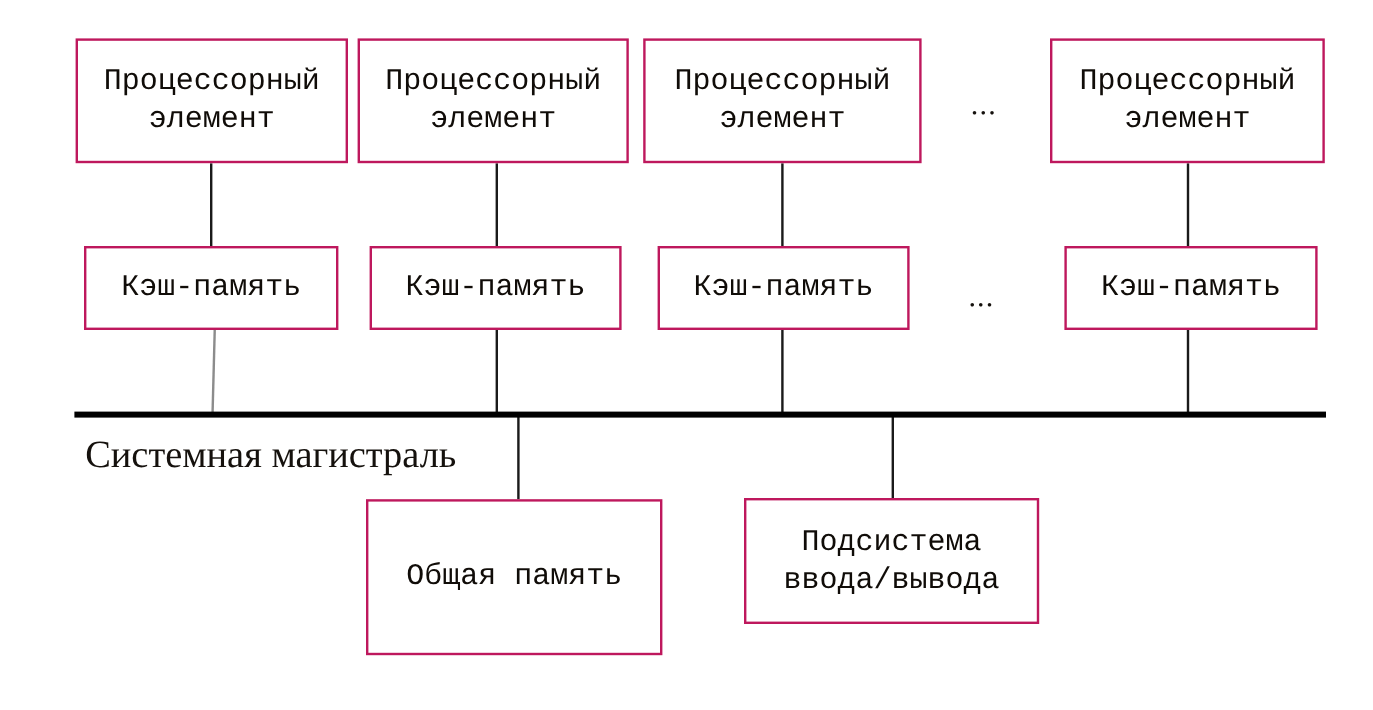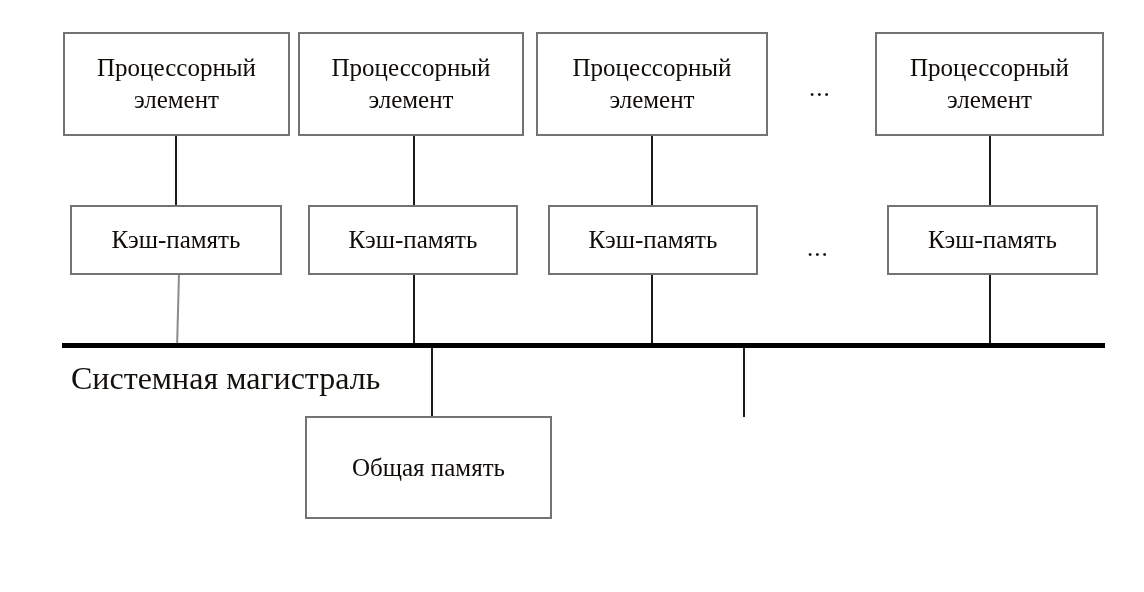--- a/index.html
+++ b/index.html
@@ -15,30 +15,31 @@
   #canvas {
     position: relative;
     width: 1144px;
     height: 592px;
     background: #ffffff;
     overflow: hidden;
   }
   .node {
     position: absolute;
     box-sizing: border-box;
-    border: 2px solid #737373;
+    border: 2px solid #be185d;
     background: #ffffff;
     display: flex;
     align-items: center;
     justify-content: center;
     text-align: center;
     line-height: 1.28;
     font-size: 25px;
     color: #100c08;
     z-index: 3;
+    font-family: Liberation Mono, monospace;
   }
   .node .label {
     display: block;
     padding: 0 4px;
     white-space: pre-line;
   }
   .vline {
     position: absolute;
     width: 2px;
     background: #1a1a1a;
@@ -125,18 +126,22 @@
   <div class="vline" style="left:651px; top:275px; height:72px;"></div>
   <div class="vline" style="left:989px; top:275px; height:72px;"></div>
 
   <div class="bus" style="left:62px; top:343px; width:1043px;"></div>
 
   <div class="bus-label" style="left:71px; top:360px;">Системная магистраль</div>
 
   <div class="vline" style="left:431px; top:347px; height:70px;"></div>
   <div class="vline" style="left:743px; top:347px; height:70px;"></div>
 
-  <div class="node" style="left:305px; top:416px; width:247px; height:103px;">
+  <div class="node" style="left:305px; top:416px; width:247px; height:130px;">
     <span class="label">Общая память</span>
   </div>
 
+  <div class="node" style="left:620px; top:415px; width:246px; height:105px;">
+    <span class="label">Подсистема
+ввода/вывода</span>
+  </div>
 
 </div>
 
 </body></html>

